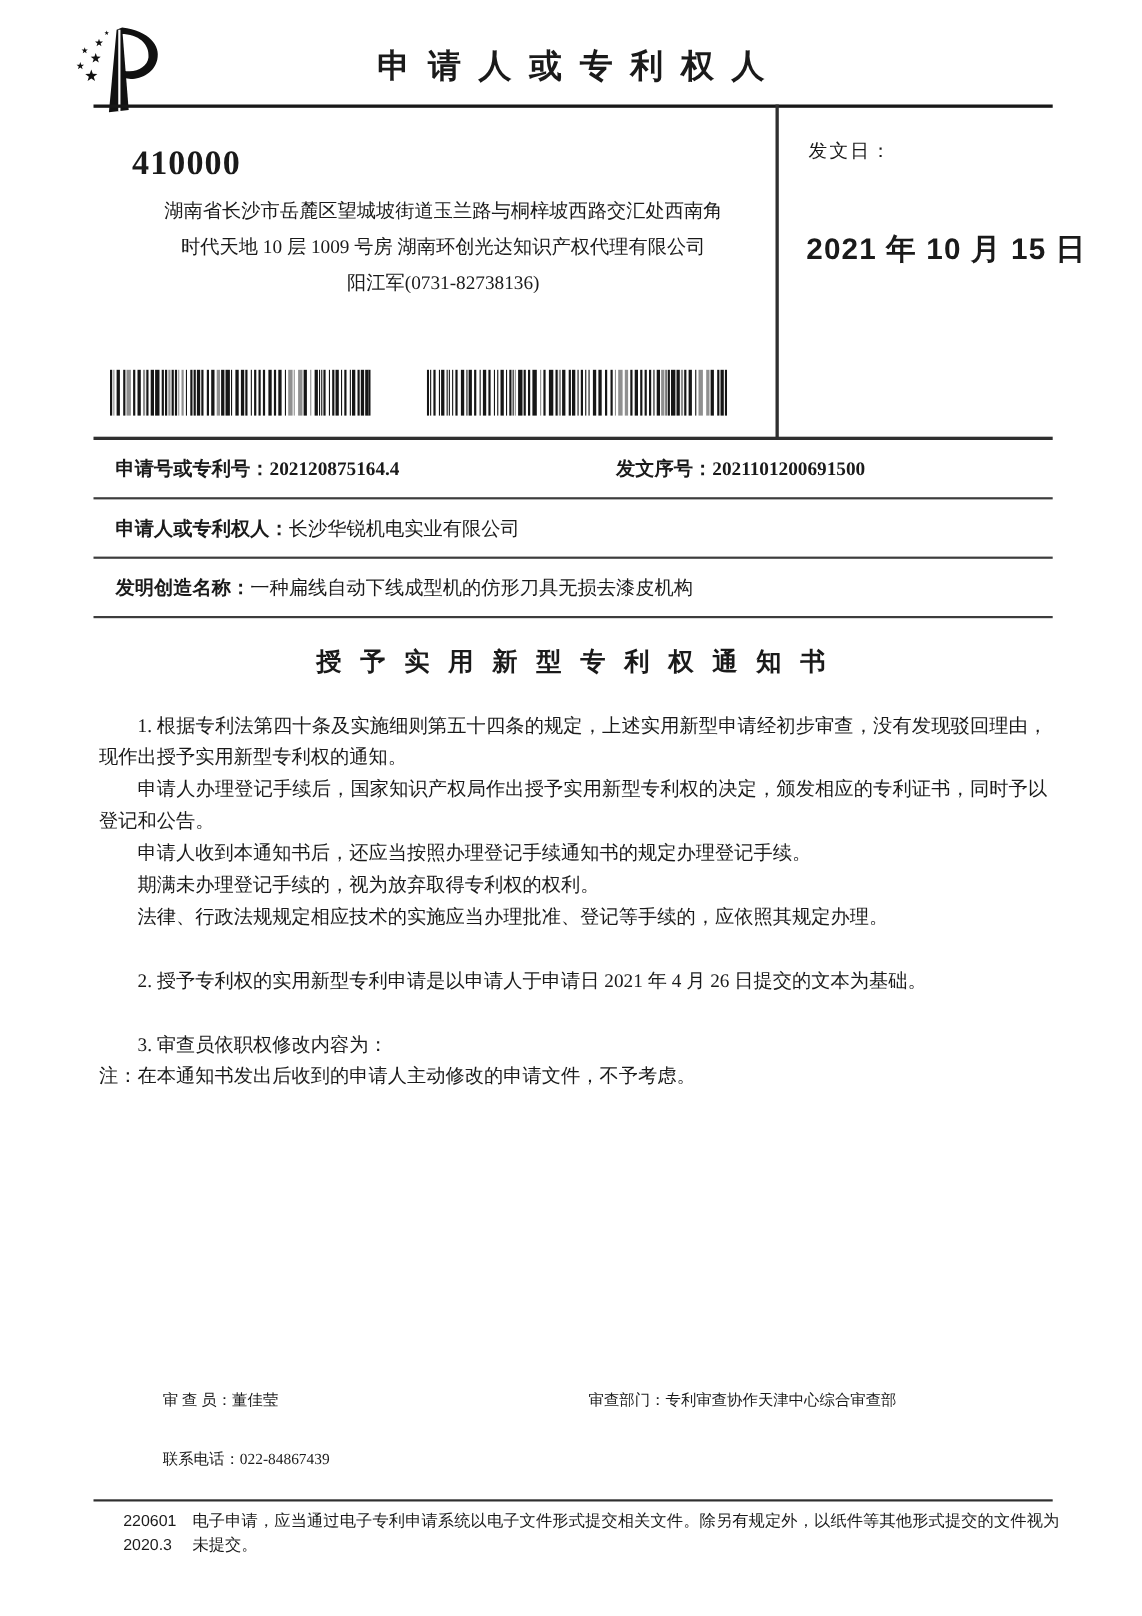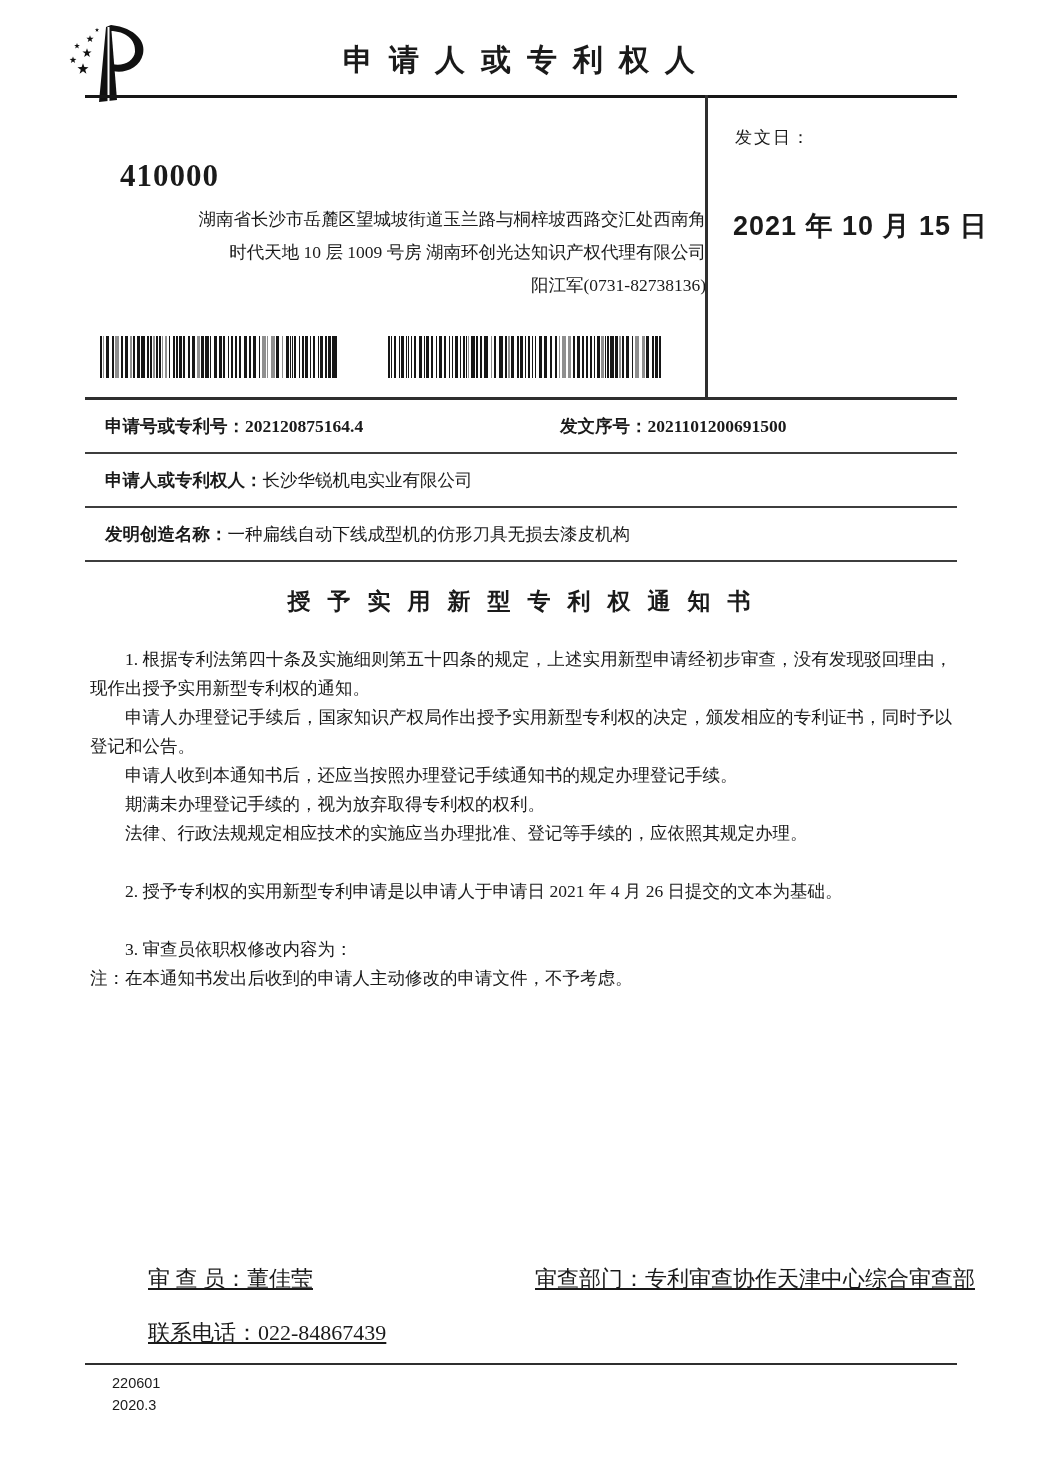--- a/index.html
+++ b/index.html
@@ -17,23 +17,23 @@
     letter-spacing:16px;text-indent:16px;}
   .hr-header{left:85px;top:95px;width:872px;height:3px;background:#171717;}
 
   
   .datebox-vline{left:705px;top:95px;width:3px;height:303px;background:#2f2f2f;}
   .hr-barcode{left:85px;top:397px;width:872px;height:3px;background:#2f2f2f;}
   .dispatch-label{left:735px;top:126px;font-size:17px;letter-spacing:2px;}
   .dispatch-date{left:733px;top:208px;font-size:27px;font-weight:bold;letter-spacing:1px;}
 
   
-  .recipient{left:100px;top:130px;width:606px;text-align:center;margin-top:28px;}
+  .recipient{left:100px;top:130px;width:606px;text-align:center;}
   .postal{font-size:31px;font-weight:bold;text-align:left;margin:0 0 9px 20px;letter-spacing:1px;}
-  .addr{font-size:17.5px;line-height:33px;text-align:right;}
+  .addr{font-size:17.5px;line-height:33px;}
 
   
   .barcode{top:336px;height:42px;}
   .barcode-left{left:100px;width:237px;}
   .barcode-right{left:388px;width:273px;}
 
   
   .meta{font-size:17.5px;font-weight:bold;white-space:nowrap;}
   .meta .val-normal{font-weight:normal;}
   .row1{top:414px;}
@@ -47,21 +47,21 @@
 
   
   .notice-title{left:0;right:0;top:586px;text-align:center;font-size:23px;font-weight:bold;
     letter-spacing:17px;text-indent:17px;}
   .body-text{left:90px;top:645px;width:862px;}
   .body-text p{margin:0;font-size:17.5px;line-height:29px;text-align:justify;}
   .body-text p.ind{text-indent:2em;}
   .body-text p.gap{margin-bottom:29px;}
 
   
-  .signoff{font-size:22px;white-space:nowrap;text-decoration:underline;}
+  .signoff{font-size:14px;white-space:nowrap;}
   .sig-row{top:1264px;}
   .sig-phone{top:1318px;left:148px;}
   .sig-a{left:148px;}
   .sig-b{left:535px;}
 
   
   .hr-footer{left:85px;top:1363px;width:872px;height:2px;background:#2f2f2f;}
   .footer-codes{left:88px;top:1372px;font-size:14.5px;line-height:22px;margin-left:24px;}
   .footer-text{left:175px;top:1372px;width:788px;font-size:14.8px;line-height:22px;text-align:justify;}
 </style>
@@ -276,13 +276,14 @@
 <div class="abs signoff sig-phone">
   <span>联系电话：</span><span>022-84867439</span>
 </div>
 
 <div class="abs hr-footer"></div>
 <div class="abs footer-codes sans">
   <div>220601</div>
   <div>2020.3</div>
 </div>
 <div class="abs footer-text sans">
+  <div>电子申请，应当通过电子专利申请系统以电子文件形式提交相关文件。除另有规定外，以纸件等其他形式提交的文件视为未提交。</div>
 </div>
 
 </body></html>

